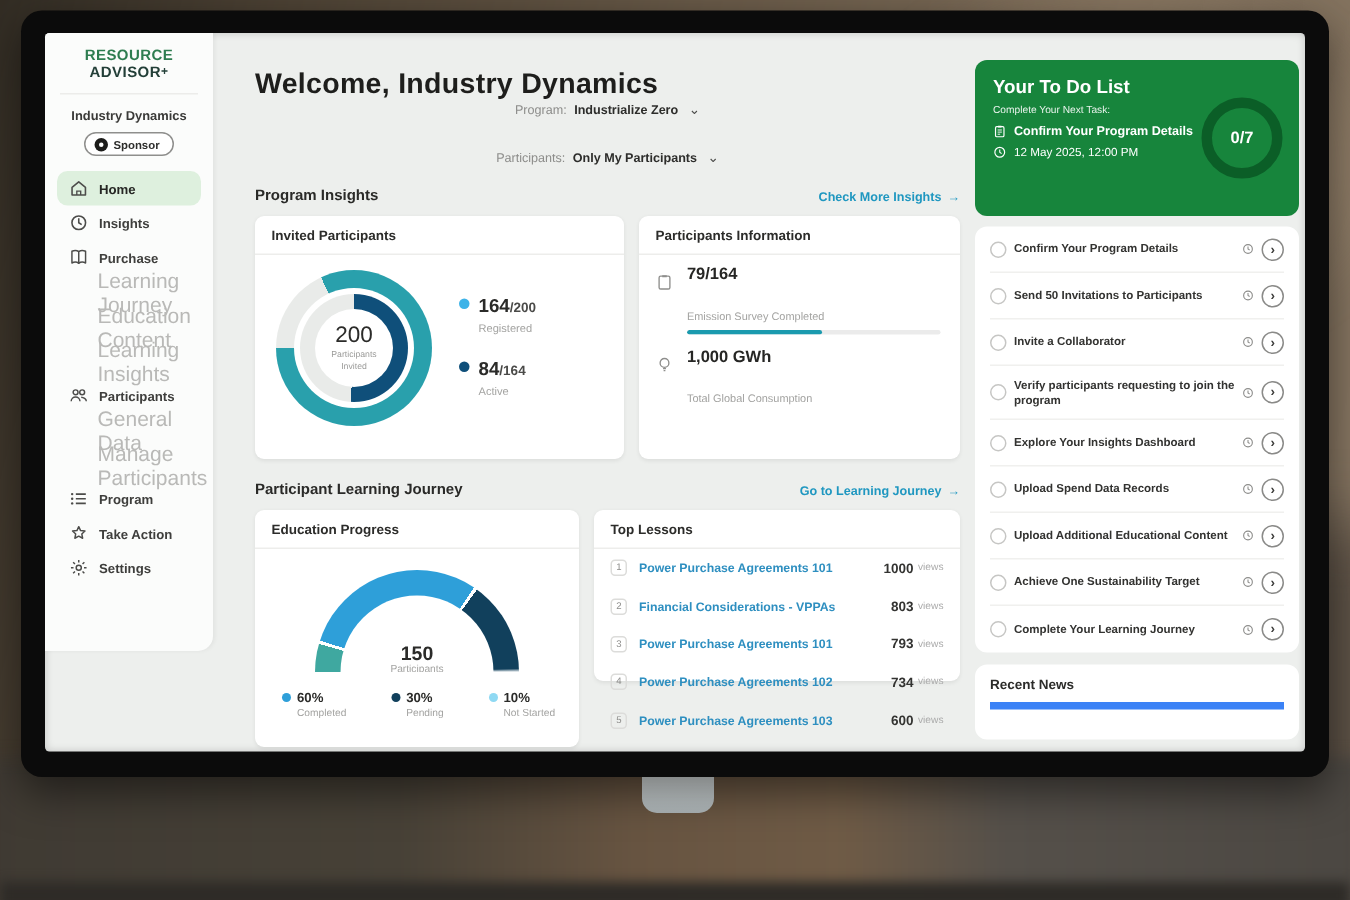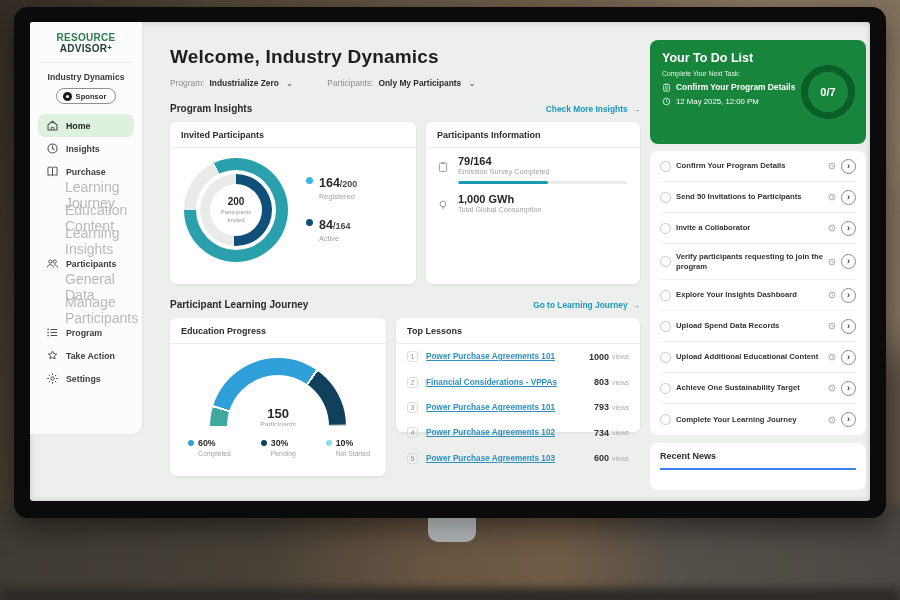--- a/index.html
+++ b/index.html
@@ -30,76 +30,76 @@
   .nav { padding:0 8px; }
   .side-item { display:flex; align-items:center; gap:7px; height:23px; padding:0 8px; border-radius:7px; font-size:8.8px; font-weight:700; color:#3e3e3c; cursor:pointer; }
   .side-item.active { background:#def0de; color:#262624; }
   .side-item.sub { padding-left:27px; font-weight:400; color:#b9b9b7; font-size:14px; }
   .side-item .nav-ic { width:13px; height:13px; color:#4c4c4a; flex:0 0 13px; }
   .side-item .nav-ic svg { width:13px; height:13px; display:block; }
 
   
   .main { position:absolute; left:128px; top:0; width:492px; height:100%; padding:24px 10px 0 12px; }
   .page-title { font-size:19px; font-weight:700; color:#1e1e1c; letter-spacing:.2px; }
-  .filters { display:flex; gap:34px; margin-top:10px; align-items:center; }
+  .filters { display:flex; gap:22px; align-items:center;flex-direction:column; }
   .filter { display:flex; gap:5px; align-items:center; font-size:8.4px; }
   .filter .flabel { color:#8d8d8b; }
   .filter .fvalue { font-weight:700; color:#2d2d2b; }
   .filter .chev { color:#4b4b49; font-size:9px; margin-left:2px; line-height:1; }
   .section-head { display:flex; justify-content:space-between; align-items:center; margin-top:15px; margin-bottom:8px; }
   .section-title { font-size:10px; font-weight:700; color:#2a2a28; }
   .tlink { font-size:8.4px; font-weight:700; color:#1f97c0; cursor:pointer; display:flex; align-items:center; gap:4px; }
   .cards-row { display:flex; gap:10px; }
   .card { background:#fff; border-radius:6px; box-shadow:0 1px 3px rgba(0,0,0,.07); }
   .card-h { padding:8px 11px 7px; font-size:9px; font-weight:700; color:#2c2c2a; border-bottom:1px solid #ededeb; }
 
   .card-invited { width:247px; height:162px; }
   .invited-body { display:flex; align-items:center; padding:10px 8px 0 14px; }
   .donut { position:relative; width:104px; height:104px; }
   .donut .ring-outer { position:absolute; inset:0; border-radius:50%; }
   .donut .gap1 { position:absolute; inset:12px; border-radius:50%; background:#fff; }
   .donut .ring-inner { position:absolute; inset:16px; border-radius:50%; }
   .donut .hole { position:absolute; inset:26px; border-radius:50%; background:#fff; display:flex; flex-direction:column; align-items:center; justify-content:center; text-align:center; }
-  .donut .cv { font-size:10px; font-weight:700; color:#2b2b29; }
+  .donut .cv { font-size:15px; font-weight:400; color:#2b2b29; }
   .donut .cl { font-size:5.8px; color:#9a9a98; width:40px; line-height:1.25; margin-top:2px; }
   .inv-legend { margin-left:18px; }
   .ileg { display:flex; align-items:flex-start; gap:6px; margin:9px 0 14px; }
   .ileg .ldot { width:7px; height:7px; border-radius:50%; margin-top:4px; }
   .ileg .lmain { font-size:12.5px; font-weight:700; color:#2b2b29; }
   .ileg .lsub { font-size:9px; font-weight:700; color:#4a4a48; }
   .ileg .llabel { font-size:7.4px; color:#a3a3a1; margin-top:1px; }
 
   .card-info { width:215px; height:162px; }
   .info-body { padding:7px 13px 0 11px; }
   .info-row { display:flex; gap:8px; margin-bottom:9px; }
   .info-ic { width:13px; color:#8e8e8c; padding-top:4px; }
   .info-ic svg { width:12px; height:12px; }
   .info-main { flex:1; }
   .info-val { font-size:11px; font-weight:700; color:#262624; }
-  .info-lab { font-size:7.3px; color:#a3a3a1; margin-top:0; }
+  .info-lab { font-size:7.3px; color:#a3a3a1; margin-top:17px; }
   .bar { height:3px; background:#ebebeb; border-radius:2px; margin-top:5px; overflow:hidden; }
   .bar .fill { height:100%; border-radius:2px; }
 
   .card-edu { width:217px; height:158px; }
   .gauge-wrap { width:136px; height:68px; margin:14px auto 0; position:relative; overflow:hidden; }
   .gauge { position:absolute; left:0; top:0; width:136px; height:136px; border-radius:50%; }
   .gauge-hole { position:absolute; left:17px; top:17px; width:102px; height:102px; border-radius:50%; background:#fff; }
   .gauge-center { position:absolute; left:0; right:0; bottom:-2px; text-align:center; }
   .gauge-center .gv { font-size:13px; font-weight:700; color:#2b2b29; }
   .gauge-center .gl { font-size:6.8px; color:#a3a3a1; }
   .edu-legend { display:flex; justify-content:space-between; padding:12px 16px 0 18px; }
   .eleg { font-size:8.8px; font-weight:700; color:#2b2b29; }
   .eleg .erow { display:flex; align-items:center; gap:4px; }
   .eleg .edot { width:6px; height:6px; border-radius:50%; }
   .eleg .elab { font-size:6.8px; font-weight:400; color:#a3a3a1; margin:2px 0 0 10px; }
 
   .card-lessons { width:245px; height:114px; }
   .lesson-row { display:flex; align-items:center; padding:0 11px; height:25.4px; }
   .lesson-rank { width:11px; height:11px; border:1px solid #dcdcda; border-radius:3px; font-size:6.4px; color:#8d8d8b; display:flex; align-items:center; justify-content:center; flex:0 0 11px; }
-  .lesson-title { flex:1; margin-left:8px; font-size:8.2px; font-weight:700; color:#2e8fc0; cursor:pointer;text-decoration:underline; }
+  .lesson-title { flex:1; margin-left:8px; font-size:8.2px; font-weight:700; color:#2e8fc0; cursor:pointer; }
   .lesson-views { font-size:9px; font-weight:700; color:#333331; }
   .lesson-suffix { font-size:6.8px; color:#ababab; margin-left:3px; }
 
   
   .rpanel { position:absolute; left:620px; top:0; width:216px; height:100%; padding-top:18px; }
   .todo-card { position:relative; background:#17853c; border-radius:8px; height:104px; padding:11px 12px; color:#fff; }
   .todo-title { font-size:12.5px; font-weight:700; }
   .todo-sub { font-size:6.8px; opacity:.9; margin-top:5px; }
   .todo-line { display:flex; align-items:center; gap:5px; margin-top:5px; }
   .todo-line svg { width:9px; height:9px; flex:0 0 9px; }
@@ -109,21 +109,21 @@
   .tasks-card { background:#fff; border-radius:8px; margin-top:7px; padding:0 10px; }
   .task-row { display:flex; align-items:center; gap:5px; padding:7.5px 0; min-height:31px; cursor:pointer; }
   .task-row:not(:last-of-type) { border-bottom:1px solid #f0f0ee; }
   .task-check { width:11px; height:11px; border:1.4px solid #c6c6c4; border-radius:50%; flex:0 0 11px; }
   .task-label { flex:1; font-size:7.7px; font-weight:700; color:#333331; line-height:1.3; }
   .task-clock { color:#8d8d8b; flex:0 0 8px; display:flex; }
   .task-clock svg { width:8px; height:8px; }
   .task-go { width:15px; height:15px; border:1.3px solid #8a8a88; border-radius:50%; display:flex; align-items:center; justify-content:center; font-size:9px; font-weight:700; color:#3c3c3a; flex:0 0 15px; padding-bottom:1px; }
   .collapse { text-align:center; padding:8px 0 9px; font-size:8.4px; font-weight:700; color:#1f97c0; cursor:pointer; }
   .news-card { background:#fff; border-radius:8px; margin-top:8px; padding:8px 10px 20px; }
-  .news-title { font-size:9px; font-weight:700; color:#2c2c2a; padding-bottom:7px; border-bottom:2px solid #3b82f6; }
+  .news-title { font-size:9px; font-weight:700; color:#2c2c2a; padding-bottom:7px; border-bottom:5px solid #3b82f6; }
 </style>
 </head>
 <body>
 
 <div class="bg-base"></div>
 <div class="bg-glow"></div>
 <div class="bg-right-dark"></div>
 <div class="bg-bottom"></div>
 <div class="bg-bottom-strip"></div>
 <div class="stand-neck"></div>

